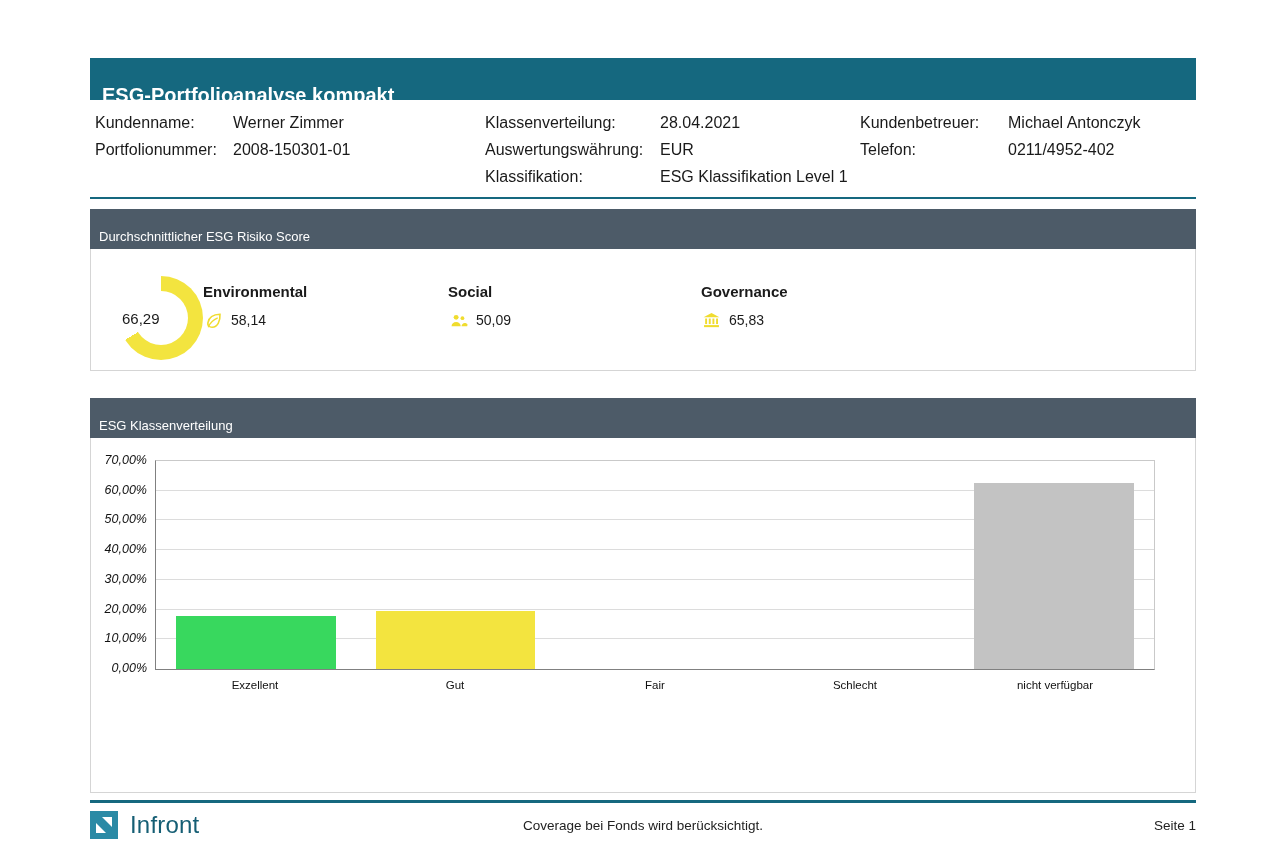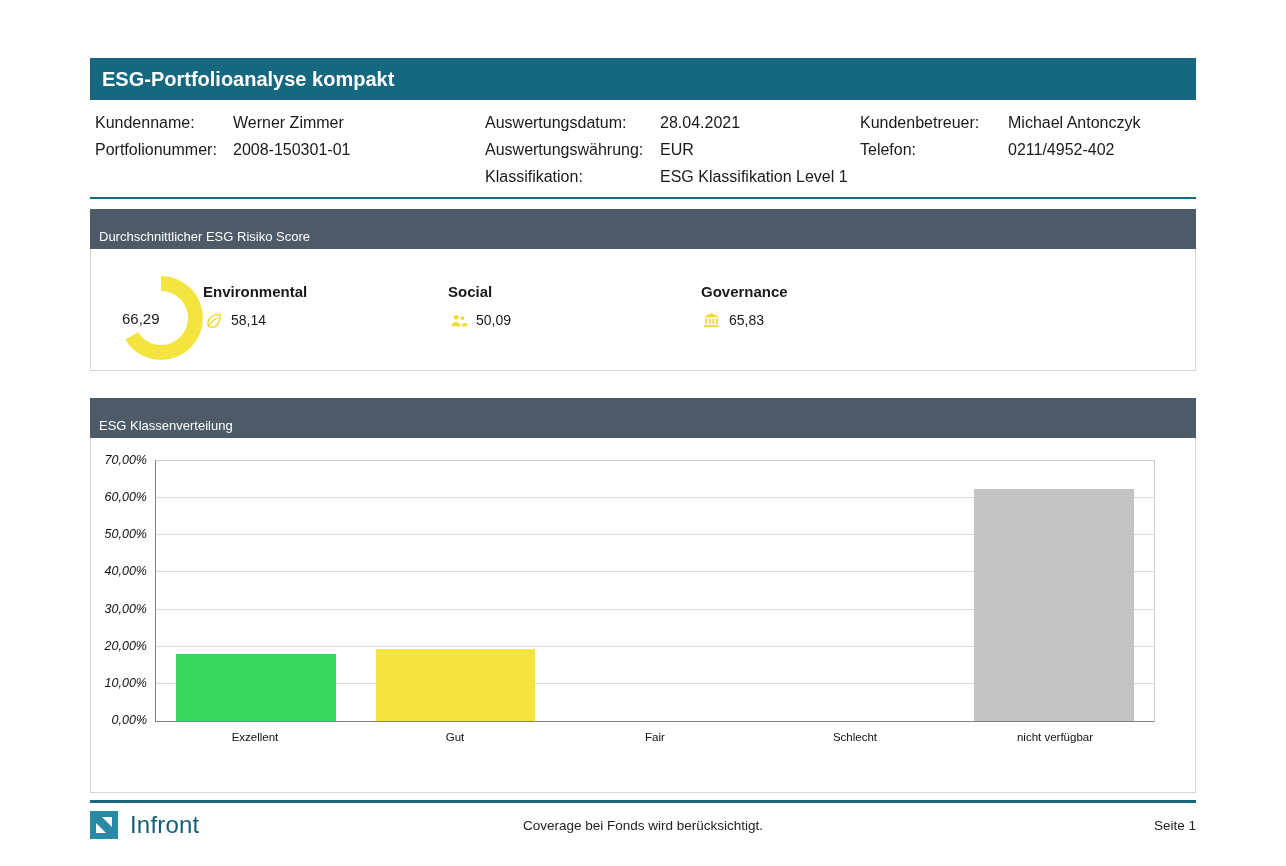--- a/index.html
+++ b/index.html
@@ -6,21 +6,21 @@
   html,body { background:#ffffff; }
   body {
     width:1286px; height:866px; position:relative; overflow:hidden;
     font-family:"Liberation Sans", sans-serif; color:#1a1a1a;
   }
   .page { position:absolute; left:90px; top:58px; width:1106px; }
 
   
   .title-bar {
     background:#15687f; color:#fff; height:42px; line-height:42px;
-    font-size:20px; font-weight:bold; padding:0 12px; white-space:nowrap;
+    font-size:20px; font-weight:bold; padding:16px 12px; white-space:nowrap;
   }
 
   
   .info-grid {
     display:grid; grid-template-columns:138px 252px 175px 200px 148px 1fr;
     font-size:16px; margin:9px 0 0 5px;
   }
   .info-grid > div { line-height:27px; white-space:nowrap; }
 
   .rule { height:2px; background:#15687f; margin-top:7px; }
@@ -47,21 +47,21 @@
   .metric.soc { width:253px; }
   .metric-label { font-weight:bold; font-size:15px; }
   .metric-value-row { display:flex; align-items:center; gap:8px; margin-top:10px; font-size:14px; }
   .metric-icon { display:inline-flex; width:20px; height:20px; align-items:center; justify-content:center; }
   .metric-icon svg { display:block; }
 
   
   .section.chart-section { margin-top:27px; }
   .chart-body { padding:22px 40px 13px 64px; height:355px; }
   .plot {
-    position:relative; height:262px;
+    position:relative; height:210px;
     border:1px solid #c9c9c9; border-left:1px solid #808080; border-bottom:1px solid #808080;
     background:#fff;
     font-style:italic;
   }
   .gridline { position:absolute; left:0; right:0; height:1px; background:#dcdcdc; z-index:0; }
   .ytick {
     position:absolute; right:calc(100% + 9px); font-size:12.5px; white-space:nowrap; color:#111;
   }
   .bars { position:absolute; inset:0; display:flex; z-index:1; }
   .bar-col { flex:1; position:relative; }
@@ -86,21 +86,21 @@
 
 <div class="page">
 
   <div class="title-bar">
     <span>ESG-Portfolioanalyse kompakt</span>
   </div>
 
   <div class="info-grid">
     <div>Kundenname:</div>
     <div>Werner Zimmer</div>
-    <div>Auswertungsdatum:</div>
+    <div>Klassenverteilung:</div>
     <div>28.04.2021</div>
     <div>Kundenbetreuer:</div>
     <div>Michael Antonczyk</div>
 
     <div>Portfolionummer:</div>
     <div>2008-150301-01</div>
     <div>Auswertungswährung:</div>
     <div>EUR</div>
     <div>Telefon:</div>
     <div>0211/4952-402</div>

